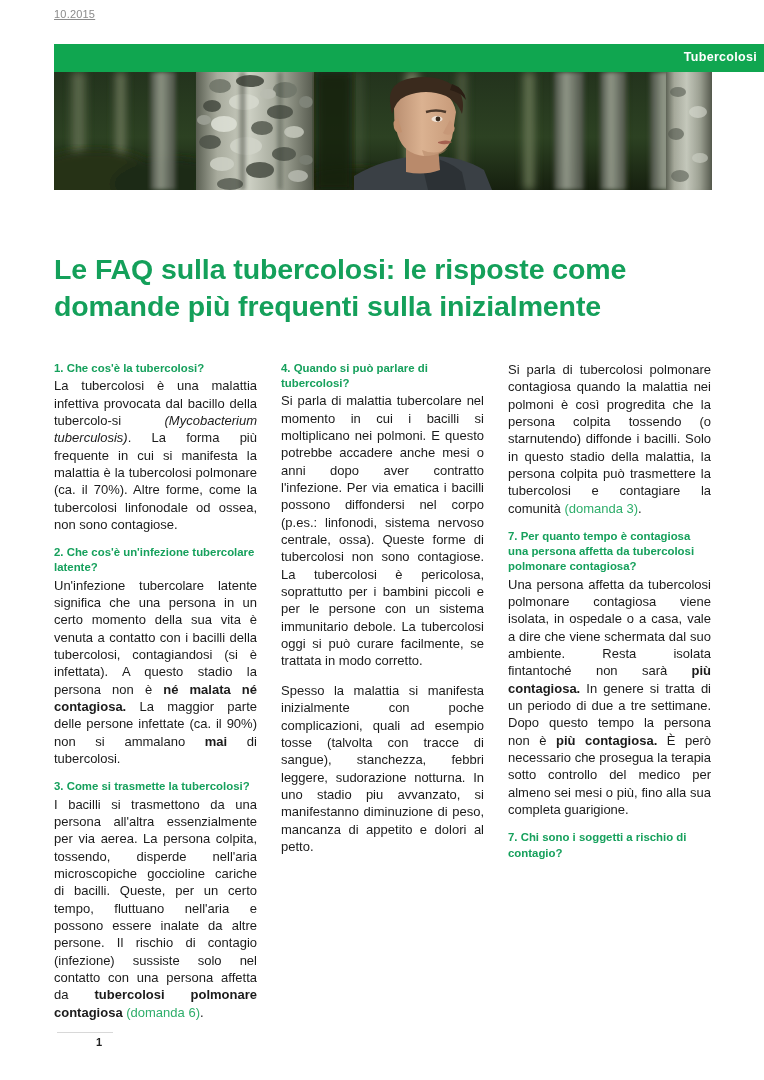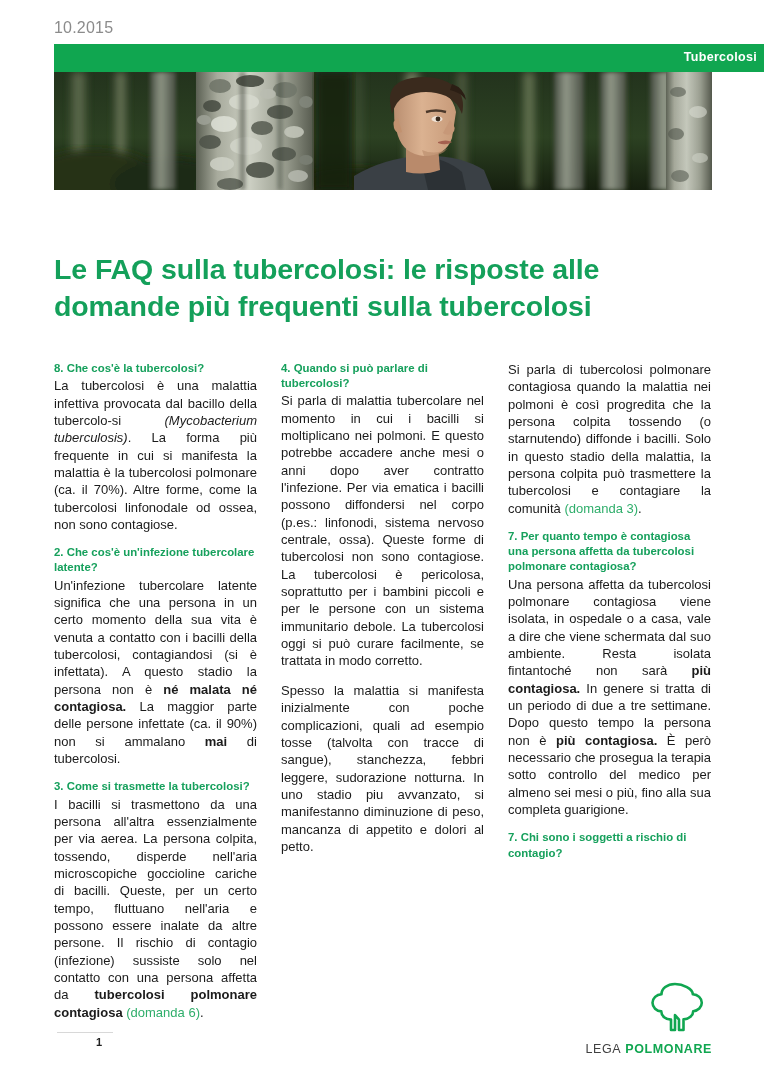--- a/index.html
+++ b/index.html
@@ -18,24 +18,25 @@
   .page {
     position: absolute;
     inset: 0;
     background: #ffffff;
   }
 
   
   .doc-date {
     position: absolute;
     left: 54px;
-    top: 19px;
-    font-size: 16px;
+    top: 8px;
+    font-size: 11px;
     color: #8b8b8b;
     letter-spacing: 0.2px;
+    text-decoration: underline;
   }
 
   
   .header-bar {
     position: absolute;
     left: 54px;
     top: 44px;
     width: 717px;
     height: 28px;
     background: #10a650;
@@ -296,28 +297,28 @@
           <ellipse cx="644" cy="40" rx="9" ry="6" fill="#dfe2d8"></ellipse>
           <ellipse cx="622" cy="62" rx="8" ry="6" fill="#51564c"></ellipse>
           <ellipse cx="646" cy="86" rx="8" ry="5" fill="#d4d7cc"></ellipse>
           <ellipse cx="626" cy="104" rx="9" ry="6" fill="#5a5f55"></ellipse>
         </g>
       </g>
     </svg>
   </div>
 
   <h1 class="title">
-    <span class="line">Le FAQ sulla tubercolosi: le risposte alle</span>
-    <span class="line">domande più frequenti sulla tubercolosi</span>
+    <span class="line">Le FAQ sulla tubercolosi: le risposte come</span>
+    <span class="line">domande più frequenti sulla inizialmente</span>
   </h1>
 
   <div class="columns">
     <div class="column">
         <div class="qa">
-          <h2 class="q-head">8. Che cos'è la tubercolosi?</h2>
+          <h2 class="q-head">1. Che cos'è la tubercolosi?</h2>
           <p class="a-body">La tubercolosi è una malattia infettiva provocata dal bacillo della tubercolo-si <i>(Mycobacterium tuberculosis)</i>. La forma più frequente in cui si manifesta la malattia è la tubercolosi polmonare (ca. il 70%). Altre forme, come la tubercolosi linfonodale od ossea, non sono contagiose.</p>
         </div>
         <div class="qa">
           <h2 class="q-head">2. Che cos'è un'infezione tubercolare latente?</h2>
           <p class="a-body">Un'infezione tubercolare latente significa che una persona in un certo momento della sua vita è venuta a contatto con i bacilli della tubercolosi, contagiandosi (si è infettata). A questo stadio la persona non è <b>né malata né contagiosa.</b> La maggior parte delle persone infettate (ca. il 90%) non si ammalano <b>mai</b> di tubercolosi.</p>
         </div>
         <div class="qa">
           <h2 class="q-head">3. Come si trasmette la tubercolosi?</h2>
           <p class="a-body">I bacilli si trasmettono da una persona all'altra essenzialmente per via aerea. La persona colpita, tossendo, disperde nell'aria microscopiche goccioline cariche di bacilli. Queste, per un certo tempo, fluttuano nell'aria e possono essere inalate da altre persone. Il rischio di contagio (infezione) sussiste solo nel contatto con una persona affetta da <b>tubercolosi polmonare contagiosa</b> <span class="ref">(domanda 6)</span>.</p>
         </div>
@@ -341,34 +342,14 @@
         </div>
         <div class="qa">
           <h2 class="q-head">7. Chi sono i soggetti a rischio di contagio?</h2>
         </div>
       </div>
   </div>
 
   <div class="footer-rule"></div>
   <div class="page-number">1</div>
 
-  <div class="logo">
-    <div class="logo-mark">
-      <svg viewBox="0 0 62 50" width="62" height="50">
-        <path d="M31 2
-                 C23 2 17.5 6.8 17.5 12.2
-                 C12.5 12.4 8.5 16.2 8.5 20.8
-                 C8.5 25.4 12.4 29.2 17.3 29.4
-                 C17.3 34 21.6 37.6 27 37.6
-                 L27 48 L31 48 L31 33
-                 L35 37.6 L35 48 L39.5 48 L39.5 37.4
-                 C45 37.2 49.2 33.4 49.2 29.2
-                 C54 28.8 57.8 25.2 57.8 20.8
-                 C57.8 16.2 53.8 12.4 48.8 12.2
-                 C48.8 6.8 39 2 31 2 Z" fill="none" stroke="#10a650" stroke-width="2.6" stroke-linejoin="round" stroke-linecap="round"></path>
-      </svg>
-    </div>
-    <div class="logo-text">
-      <span class="lega">LEGA</span><span>&nbsp;</span><span class="polmonare">POLMONARE</span>
-    </div>
-  </div>
 
 </div>
 
 </body></html>

